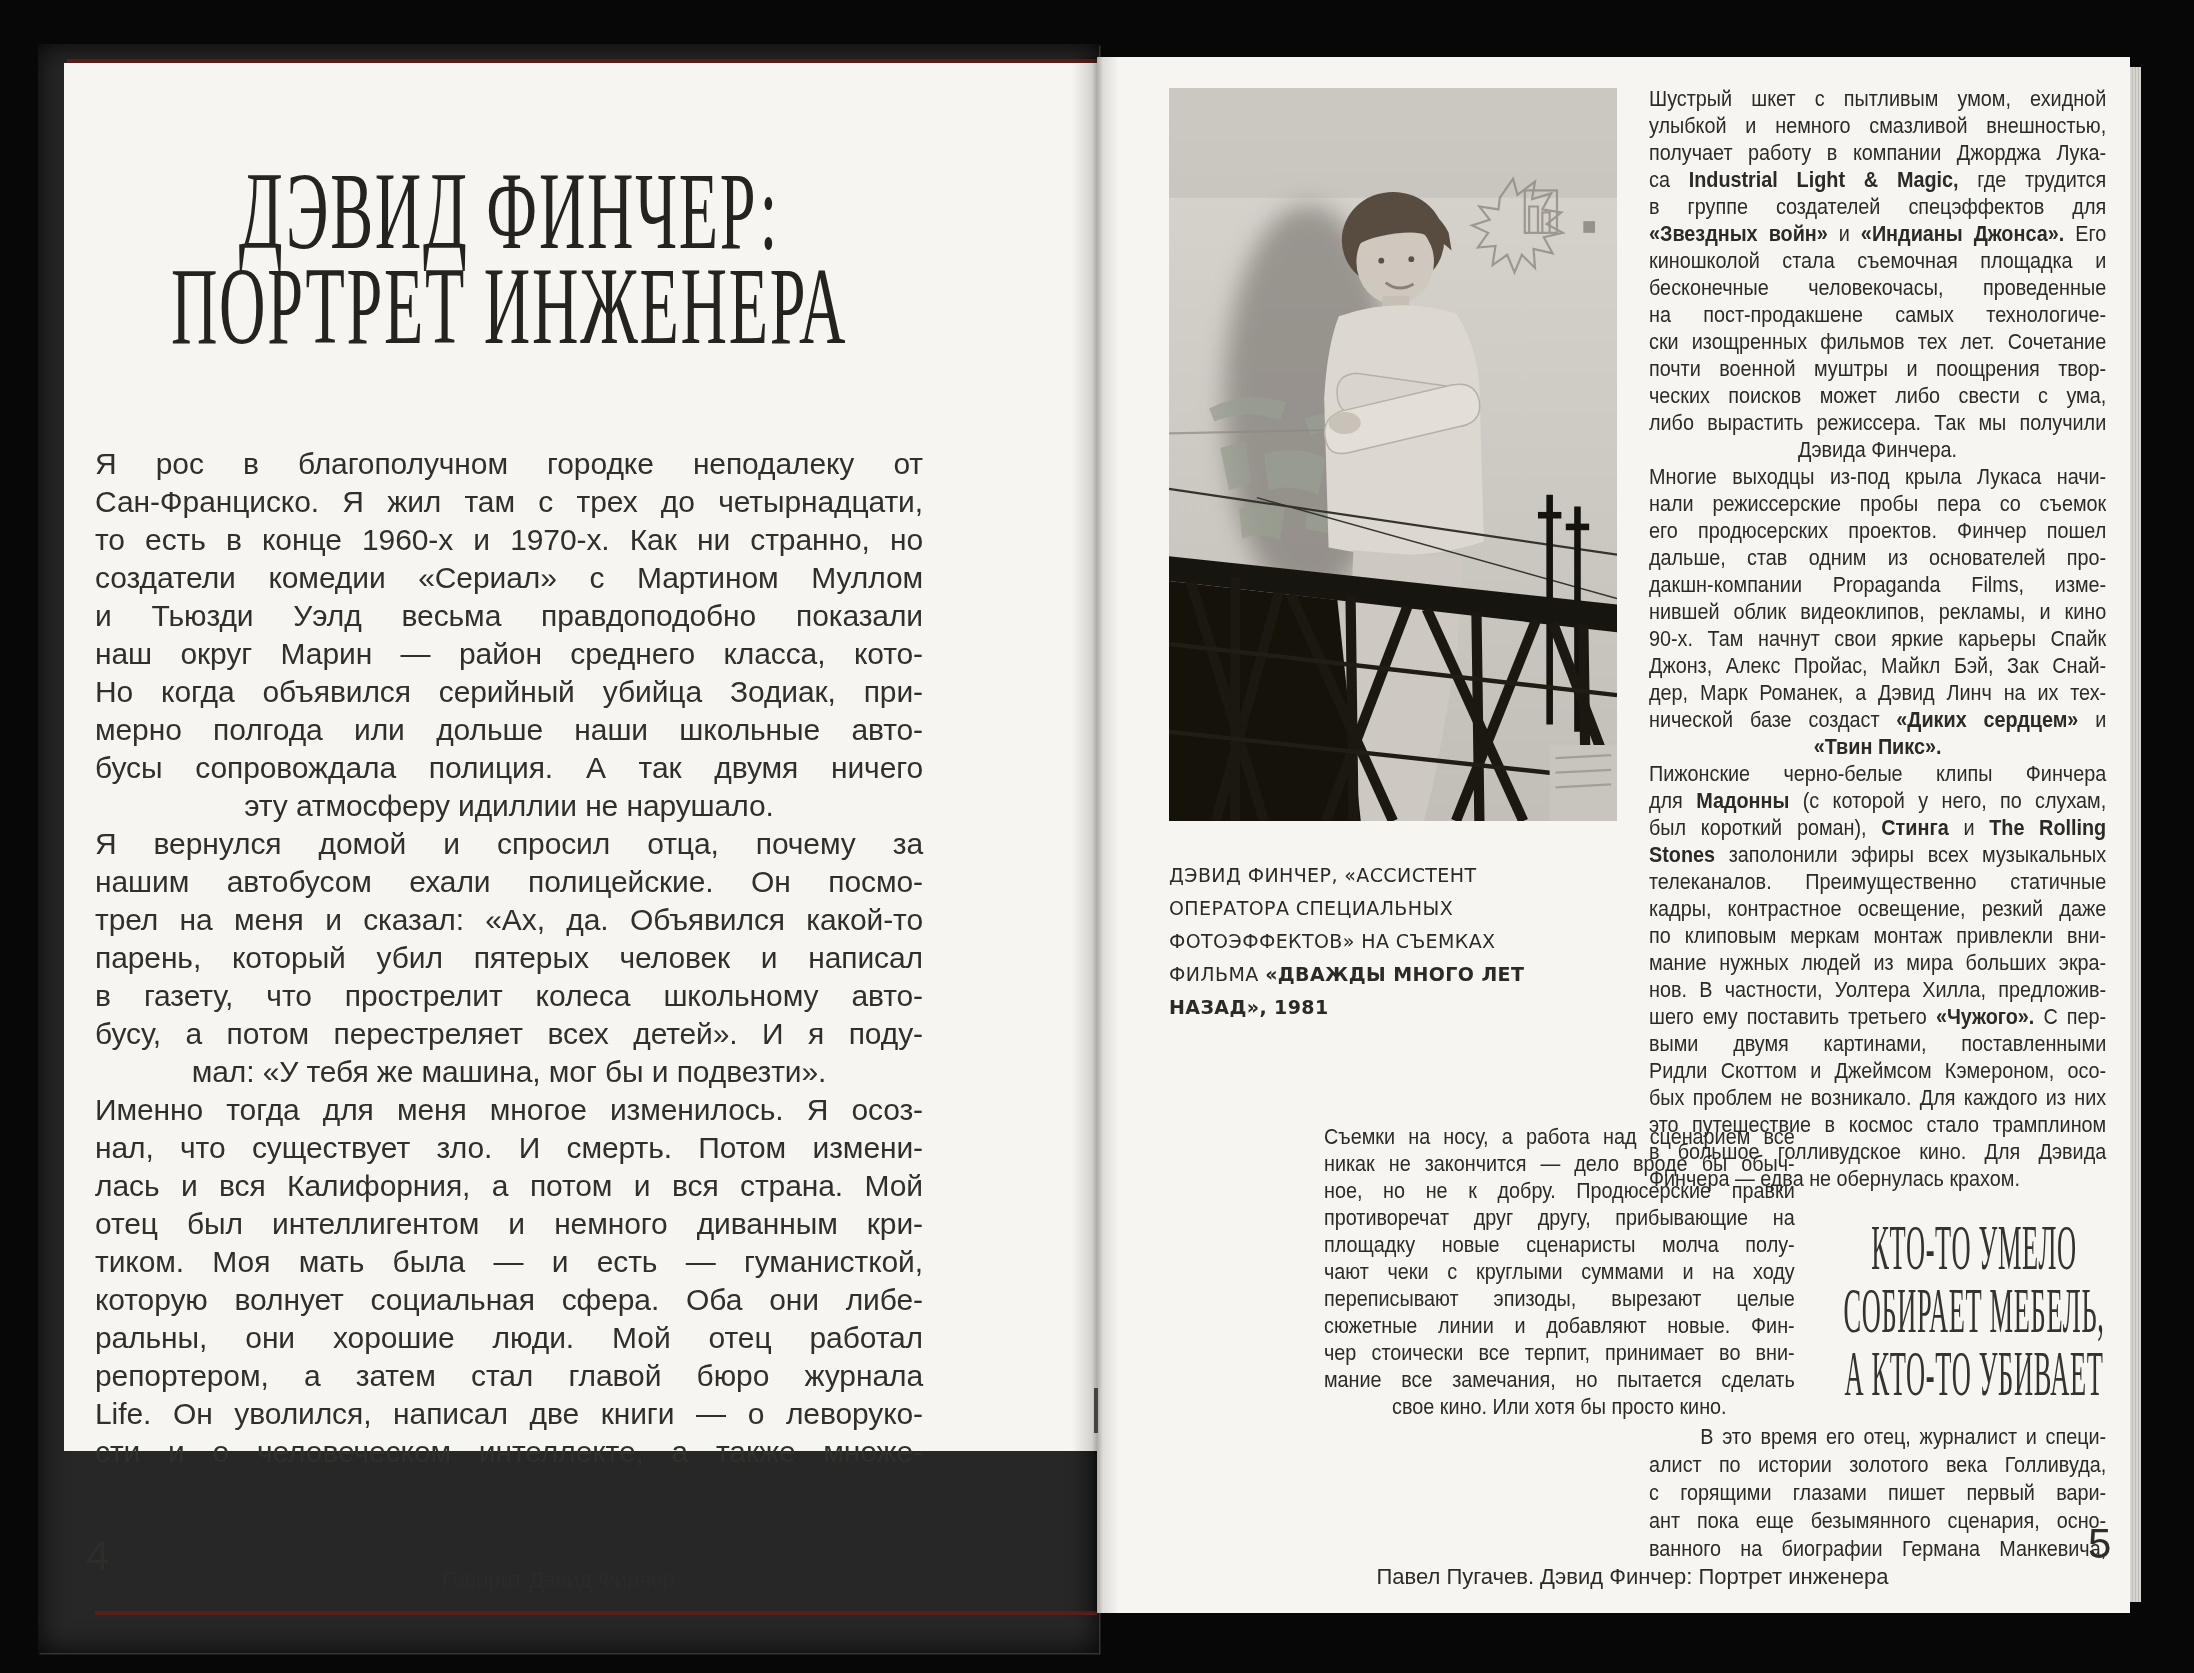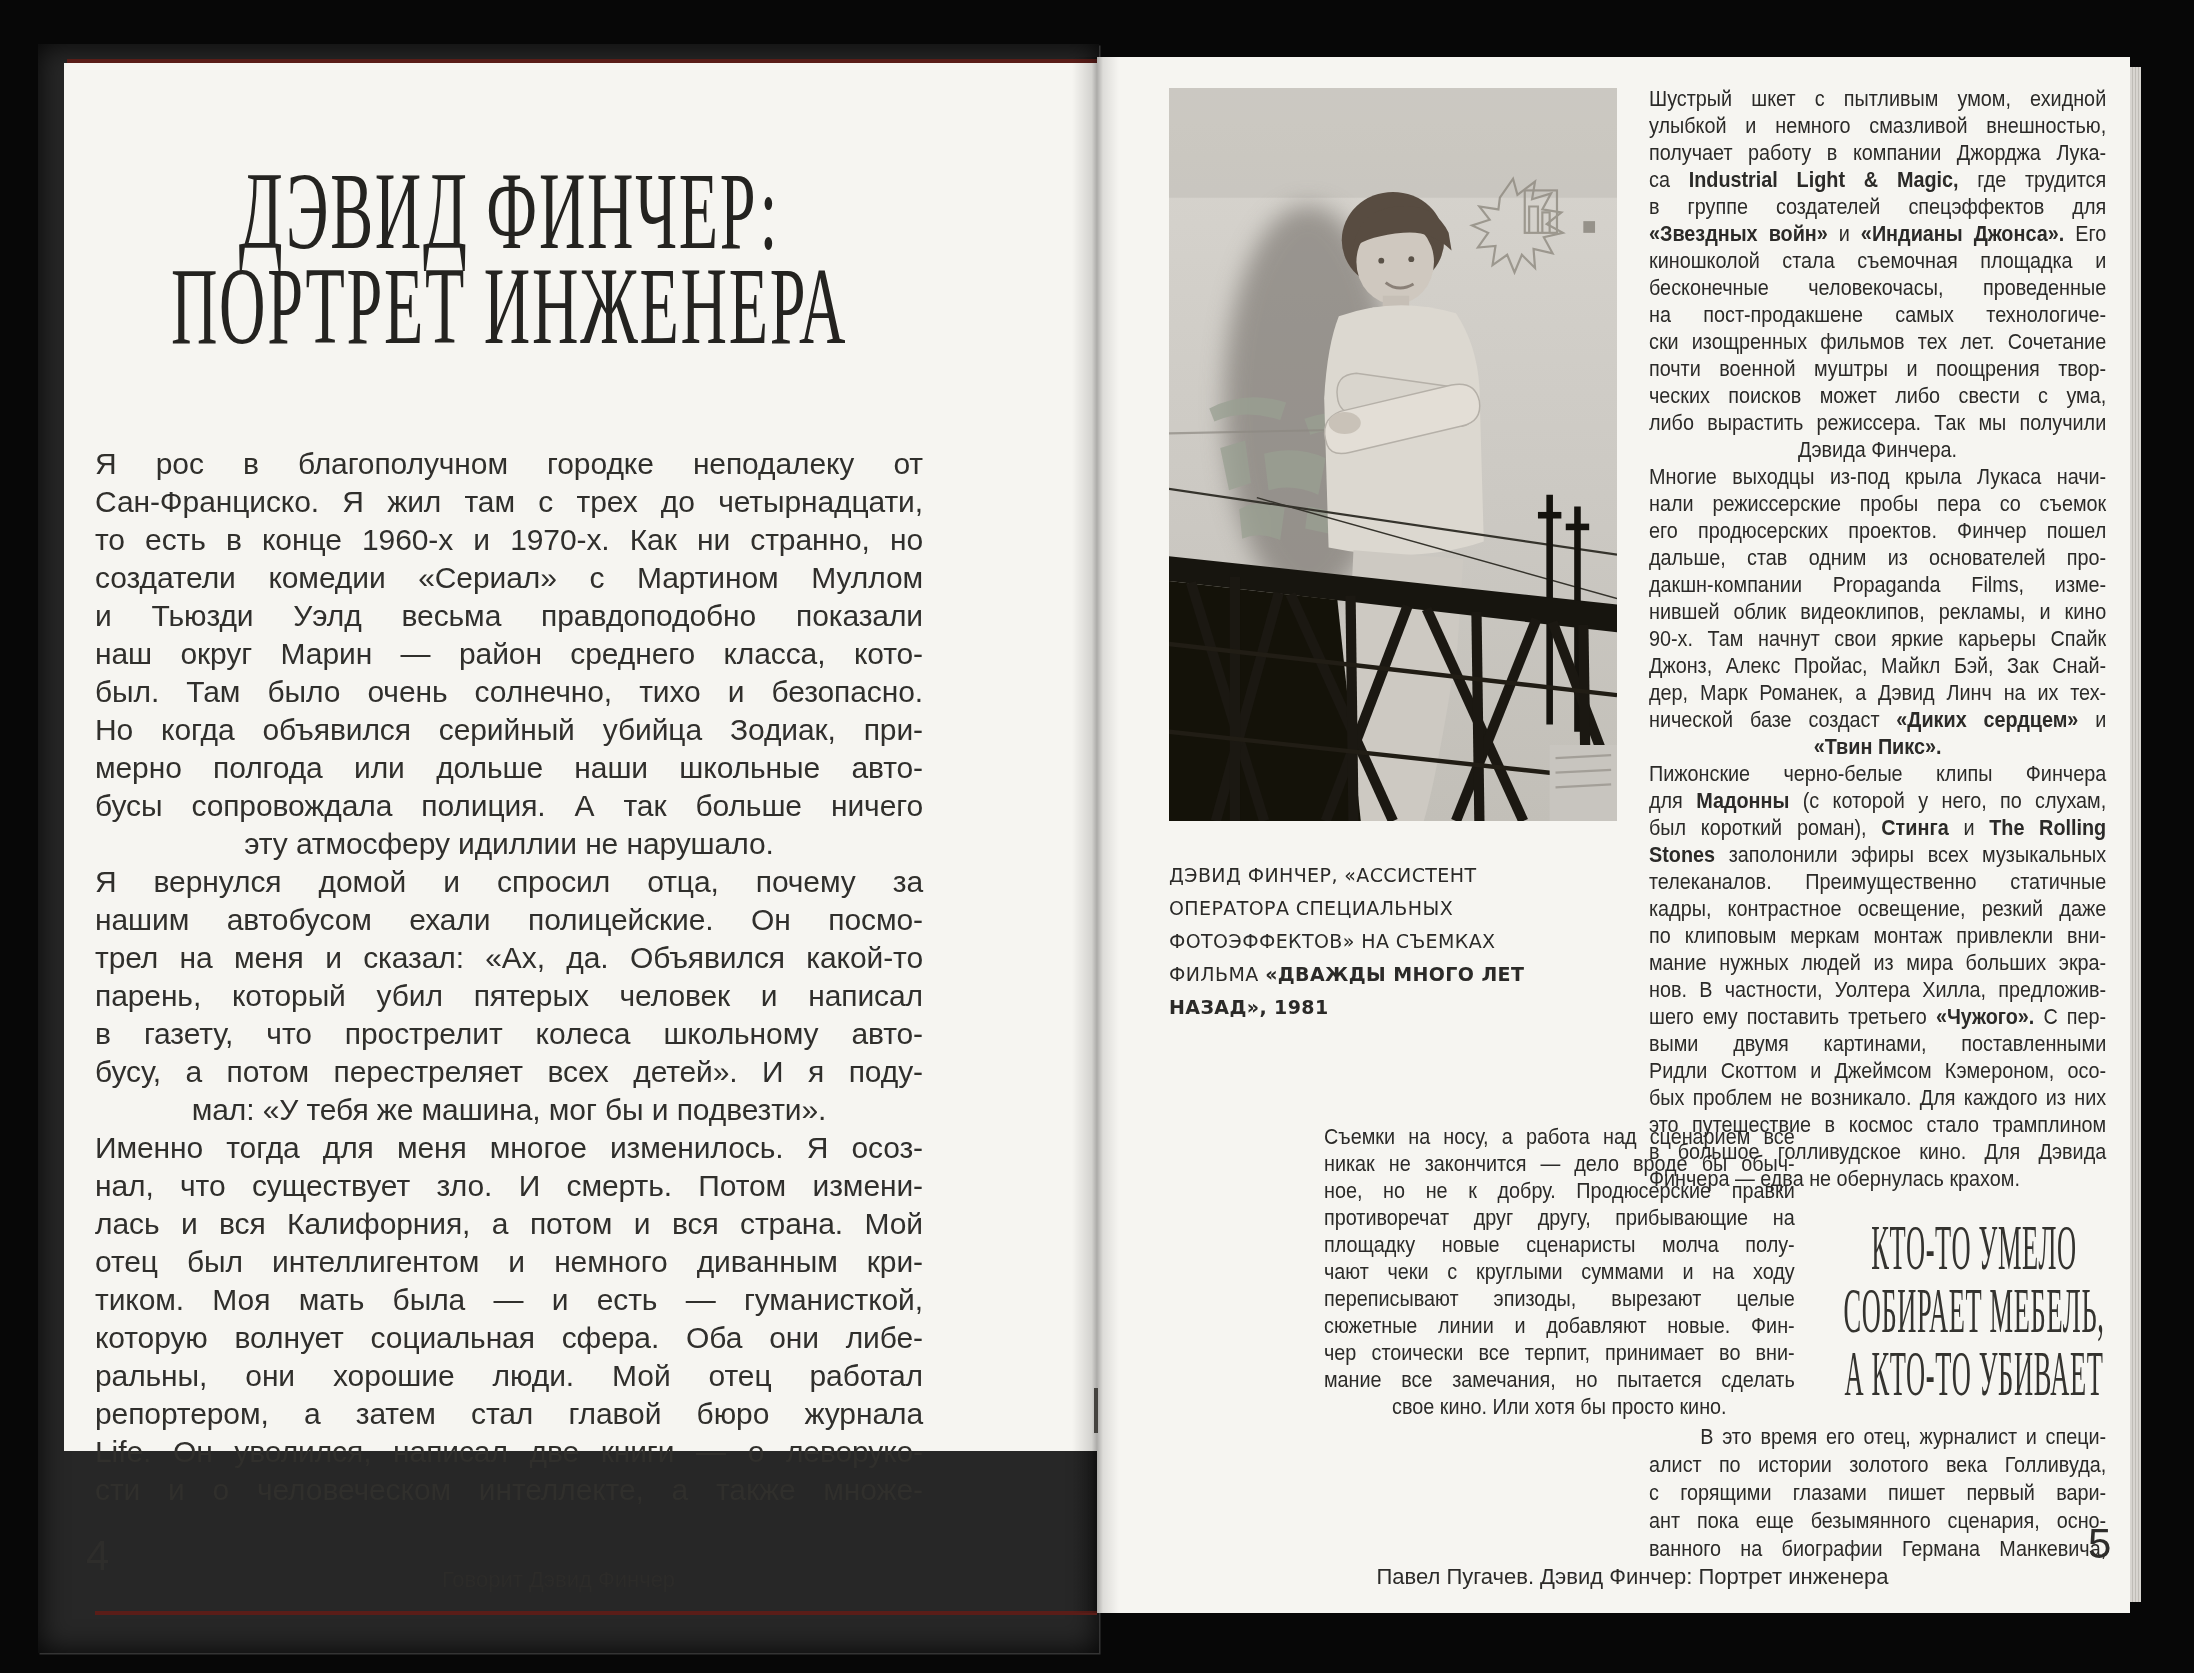--- a/index.html
+++ b/index.html
@@ -78,24 +78,23 @@
       <div class="ln c"><span>ДЭВИД ФИНЧЕР:</span></div>
       <div class="ln c"><span>ПОРТРЕТ ИНЖЕНЕРА</span></div>
     </div>
   <div class="abs left-body">
       <div class="ln j"><span>Я рос в благополучном городке неподалеку от</span></div>
       <div class="ln j"><span>Сан-Франциско. Я жил там с трех до четырнадцати,</span></div>
       <div class="ln j"><span>то есть в конце 1960-х и 1970-х. Как ни странно, но</span></div>
       <div class="ln j"><span>создатели комедии «Сериал» с Мартином Муллом</span></div>
       <div class="ln j"><span>и Тьюзди Уэлд весьма правдоподобно показали</span></div>
       <div class="ln j"><span>наш округ Марин — район среднего класса, кото-</span></div>
-      <div class="ln j"><span>был. Там было очень солнечно, тихо и безопасно.</span></div>
       <div class="ln j"><span>Но когда объявился серийный убийца Зодиак, при-</span></div>
       <div class="ln j"><span>мерно полгода или дольше наши школьные авто-</span></div>
-      <div class="ln j"><span>бусы сопровождала полиция. А так больше ничего</span></div>
+      <div class="ln j"><span>бусы сопровождала полиция. А так двумя ничего</span></div>
       <div class="ln c"><span>эту атмосферу идиллии не нарушало.</span></div>
       <div class="ln j"><span>Я вернулся домой и спросил отца, почему за</span></div>
       <div class="ln j"><span>нашим автобусом ехали полицейские. Он посмо-</span></div>
       <div class="ln j"><span>трел на меня и сказал: «Ах, да. Объявился какой-то</span></div>
       <div class="ln j"><span>парень, который убил пятерых человек и написал</span></div>
       <div class="ln j"><span>в газету, что прострелит колеса школьному авто-</span></div>
       <div class="ln j"><span>бусу, а потом перестреляет всех детей». И я поду-</span></div>
       <div class="ln c"><span>мал: «У тебя же машина, мог бы и подвезти».</span></div>
       <div class="ln j"><span>Именно тогда для меня многое изменилось. Я осоз-</span></div>
       <div class="ln j"><span>нал, что существует зло. И смерть. Потом измени-</span></div>

